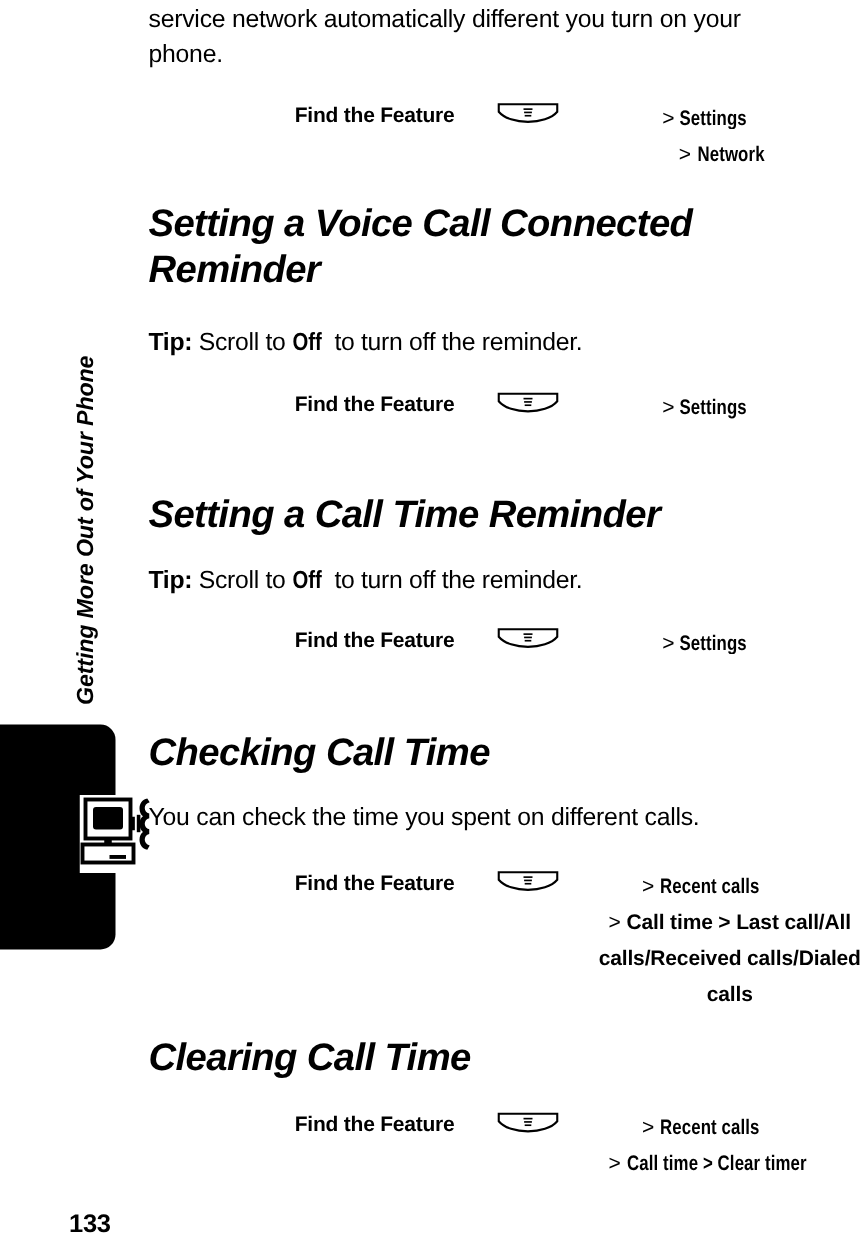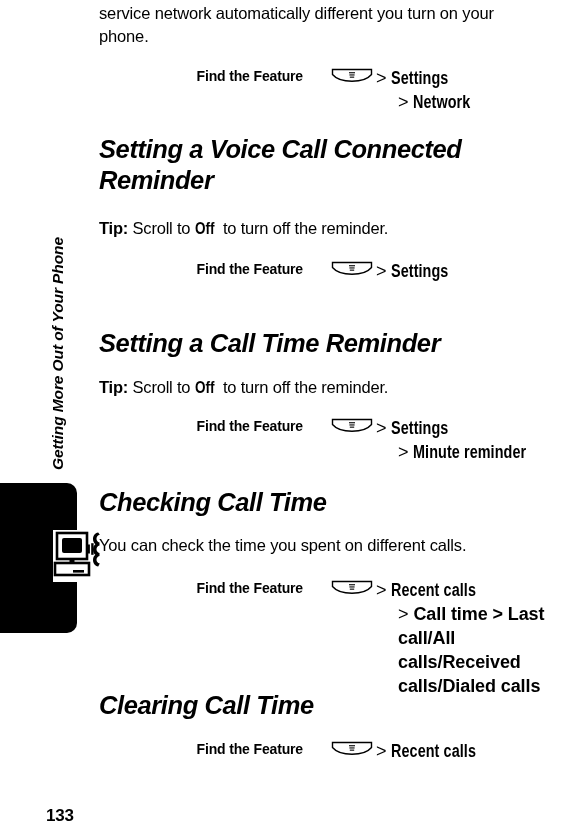--- a/index.html
+++ b/index.html
@@ -123,24 +123,25 @@
     height: 20px;
   }
   .ftf-path {
     position: absolute;
     left: 376px;
     top: 0px;
     width: 199px;
   }
   .path-line {
     font-weight: bold;
-    font-size: 18px;
+    font-size: 14px;
     line-height: 24px;
     letter-spacing: -0.1px;
     white-space: nowrap;
+    text-align: center;
   }
   .path-line .gt {
     font-weight: normal;
     font-family: "Liberation Sans", sans-serif;
     letter-spacing: 0px;
   }
   .path-line .nm {
     font-family: "Liberation Sans Narrow", "Liberation Sans", sans-serif;
     font-weight: bold;
     font-stretch: condensed;
@@ -259,68 +260,68 @@
         <rect x="18" y="4.2" width="6" height="1.1" fill="#000000"></rect>
         <rect x="18.4" y="6.4" width="5.2" height="1.1" fill="#000000"></rect>
         <rect x="18.8" y="8.6" width="4.4" height="1.1" fill="#000000"></rect>
       </svg>
     </div>
     <div class="ftf-path">
       <div class="path-line">
         <span class="gt">&gt;</span>
         <span class="nm">Settings</span>
       </div>
+    </div>
+  </div>
+
+  <div class="heading" style="left:99px; top:487px;">Checking Call Time</div>
+
+  <div class="body-line" style="left:99px; top:534px;">You can check the time you spent on different calls.</div>
+
+  <div class="ftf" style="top:578px;">
+    <div class="ftf-label">Find the Feature</div>
+    <div class="ftf-icon">
+      <svg viewBox="0 0 42 20" width="42" height="20" aria-hidden="true">
+        <path d="M1.5 1.5 H40.5 V6.5 C33 15.5 9 15.5 1.5 6.5 Z" fill="#ffffff" stroke="#000000" stroke-width="1.4"></path>
+        <rect x="18" y="4.2" width="6" height="1.1" fill="#000000"></rect>
+        <rect x="18.4" y="6.4" width="5.2" height="1.1" fill="#000000"></rect>
+        <rect x="18.8" y="8.6" width="4.4" height="1.1" fill="#000000"></rect>
+      </svg>
+    </div>
+    <div class="ftf-path">
+      <div class="path-line">
+        <span class="gt">&gt;</span>
+        <span class="nm">Recent calls</span>
+      </div>
+      <div class="path-line indent" style="white-space:normal;">
+        <span class="gt">&gt;</span>
+        <span class="nm2">Call time &gt; Last call/All calls/Received calls/Dialed calls</span>
+      </div>
+    </div>
+  </div>
+
+  <div class="heading" style="left:99px; top:690px;">Clearing Call Time</div>
+
+  <div class="ftf" style="top:739px;">
+    <div class="ftf-label">Find the Feature</div>
+    <div class="ftf-icon">
+      <svg viewBox="0 0 42 20" width="42" height="20" aria-hidden="true">
+        <path d="M1.5 1.5 H40.5 V6.5 C33 15.5 9 15.5 1.5 6.5 Z" fill="#ffffff" stroke="#000000" stroke-width="1.4"></path>
+        <rect x="18" y="4.2" width="6" height="1.1" fill="#000000"></rect>
+        <rect x="18.4" y="6.4" width="5.2" height="1.1" fill="#000000"></rect>
+        <rect x="18.8" y="8.6" width="4.4" height="1.1" fill="#000000"></rect>
+      </svg>
+    </div>
+    <div class="ftf-path">
+      <div class="path-line">
+        <span class="gt">&gt;</span>
+        <span class="nm">Recent calls</span>
+      </div>
       <div class="path-line indent">
         <span class="gt">&gt;</span>
-        <span class="nm">Minute reminder</span>
-      </div>
-    </div>
-  </div>
-
-  <div class="heading" style="left:99px; top:487px;">Checking Call Time</div>
-
-  <div class="body-line" style="left:99px; top:534px;">You can check the time you spent on different calls.</div>
-
-  <div class="ftf" style="top:578px;">
-    <div class="ftf-label">Find the Feature</div>
-    <div class="ftf-icon">
-      <svg viewBox="0 0 42 20" width="42" height="20" aria-hidden="true">
-        <path d="M1.5 1.5 H40.5 V6.5 C33 15.5 9 15.5 1.5 6.5 Z" fill="#ffffff" stroke="#000000" stroke-width="1.4"></path>
-        <rect x="18" y="4.2" width="6" height="1.1" fill="#000000"></rect>
-        <rect x="18.4" y="6.4" width="5.2" height="1.1" fill="#000000"></rect>
-        <rect x="18.8" y="8.6" width="4.4" height="1.1" fill="#000000"></rect>
-      </svg>
-    </div>
-    <div class="ftf-path">
-      <div class="path-line">
-        <span class="gt">&gt;</span>
-        <span class="nm">Recent calls</span>
-      </div>
-      <div class="path-line indent" style="white-space:normal;">
-        <span class="gt">&gt;</span>
-        <span class="nm2">Call time &gt; Last call/All calls/Received calls/Dialed calls</span>
-      </div>
-    </div>
-  </div>
-
-  <div class="heading" style="left:99px; top:690px;">Clearing Call Time</div>
-
-  <div class="ftf" style="top:739px;">
-    <div class="ftf-label">Find the Feature</div>
-    <div class="ftf-icon">
-      <svg viewBox="0 0 42 20" width="42" height="20" aria-hidden="true">
-        <path d="M1.5 1.5 H40.5 V6.5 C33 15.5 9 15.5 1.5 6.5 Z" fill="#ffffff" stroke="#000000" stroke-width="1.4"></path>
-        <rect x="18" y="4.2" width="6" height="1.1" fill="#000000"></rect>
-        <rect x="18.4" y="6.4" width="5.2" height="1.1" fill="#000000"></rect>
-        <rect x="18.8" y="8.6" width="4.4" height="1.1" fill="#000000"></rect>
-      </svg>
-    </div>
-    <div class="ftf-path">
-      <div class="path-line">
-        <span class="gt">&gt;</span>
-        <span class="nm">Recent calls</span>
+        <span class="nm">Call time &gt; Clear timer</span>
       </div>
     </div>
   </div>
 
   <div class="folio">133</div>
 
 </div>
 
 </body></html>

